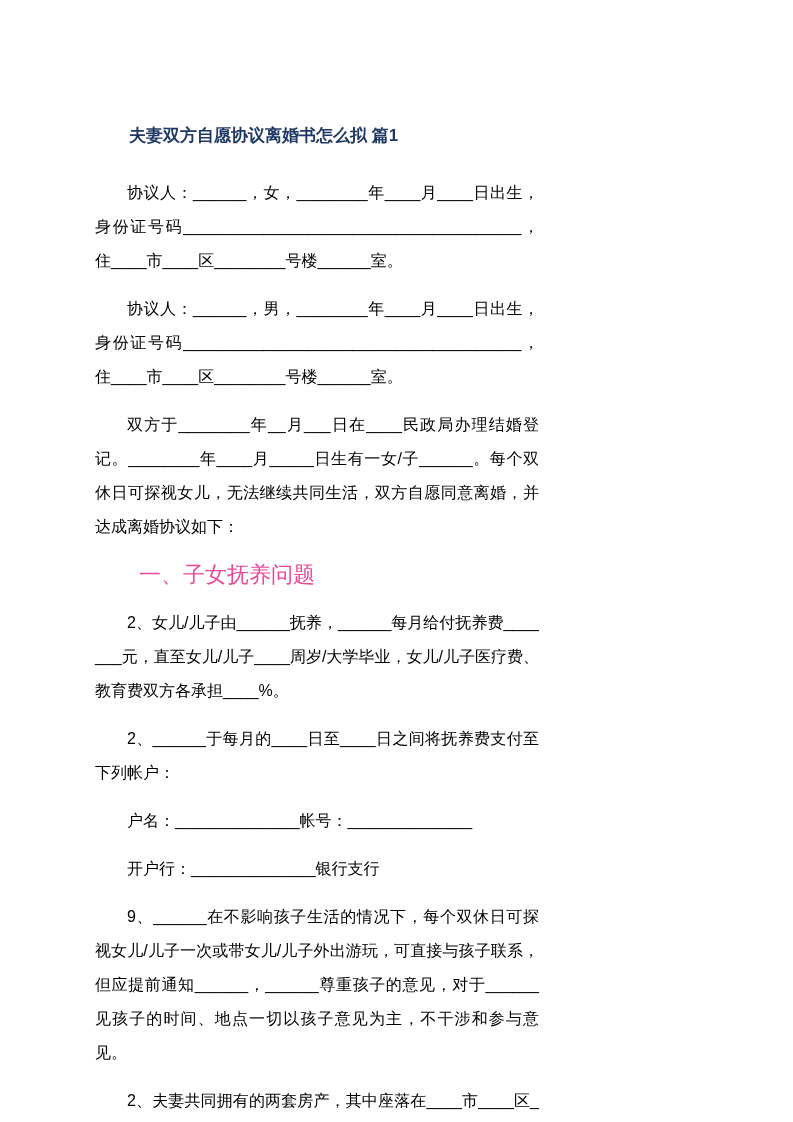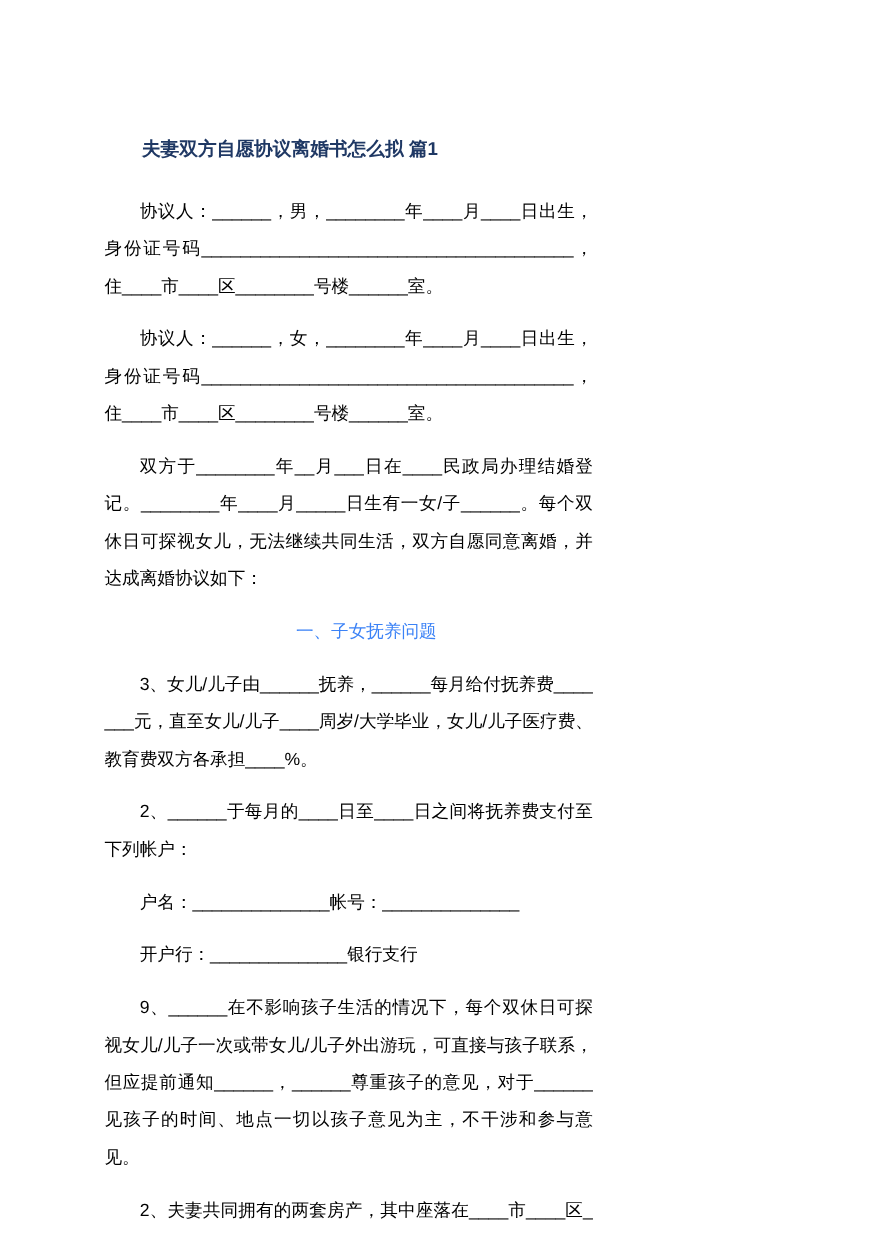--- a/index.html
+++ b/index.html
@@ -29,44 +29,43 @@
     .doc-p {
       font-size: 16px;
       line-height: 34px;
       margin: 0 0 14px 0;
       text-indent: 2em;
       text-align: justify;
       word-break: break-all;
       color: #000000;
     }
     .doc-heading {
-      font-size: 16px;
+      font-size: 22px;
       line-height: 34px;
       margin: 0 0 14px 0;
       text-indent: 2em;
-      color: #3b82f6;
-      text-align: center;
+      color: #ec4899;
     }
   </style>
 </head>
 <body>
 
 <div class="page">
 
   <h1 class="doc-title">夫妻双方自愿协议离婚书怎么拟 篇1</h1>
 
+  <p class="doc-p">协议人：______，女，________年____月____日出生，身份证号码______________________________________，住____市____区________号楼______室。</p>
+
   <p class="doc-p">协议人：______，男，________年____月____日出生，身份证号码______________________________________，住____市____区________号楼______室。</p>
-
-  <p class="doc-p">协议人：______，女，________年____月____日出生，身份证号码______________________________________，住____市____区________号楼______室。</p>
 
   <p class="doc-p">双方于________年__月___日在____民政局办理结婚登记。________年____月_____日生有一女/子______。每个双休日可探视女儿，无法继续共同生活，双方自愿同意离婚，并达成离婚协议如下：</p>
 
   <p class="doc-heading">一、子女抚养问题</p>
 
-  <p class="doc-p">3、女儿/儿子由______抚养，______每月给付抚养费_______元，直至女儿/儿子____周岁/大学毕业，女儿/儿子医疗费、教育费双方各承担____%。</p>
+  <p class="doc-p">2、女儿/儿子由______抚养，______每月给付抚养费_______元，直至女儿/儿子____周岁/大学毕业，女儿/儿子医疗费、教育费双方各承担____%。</p>
 
   <p class="doc-p">2、______于每月的____日至____日之间将抚养费支付至下列帐户：</p>
 
   <p class="doc-p">户名：______________帐号：______________</p>
 
   <p class="doc-p">开户行：______________银行支行</p>
 
   <p class="doc-p">9、______在不影响孩子生活的情况下，每个双休日可探视女儿/儿子一次或带女儿/儿子外出游玩，可直接与孩子联系，但应提前通知______，______尊重孩子的意见，对于______见孩子的时间、地点一切以孩子意见为主，不干涉和参与意见。</p>
 
 

